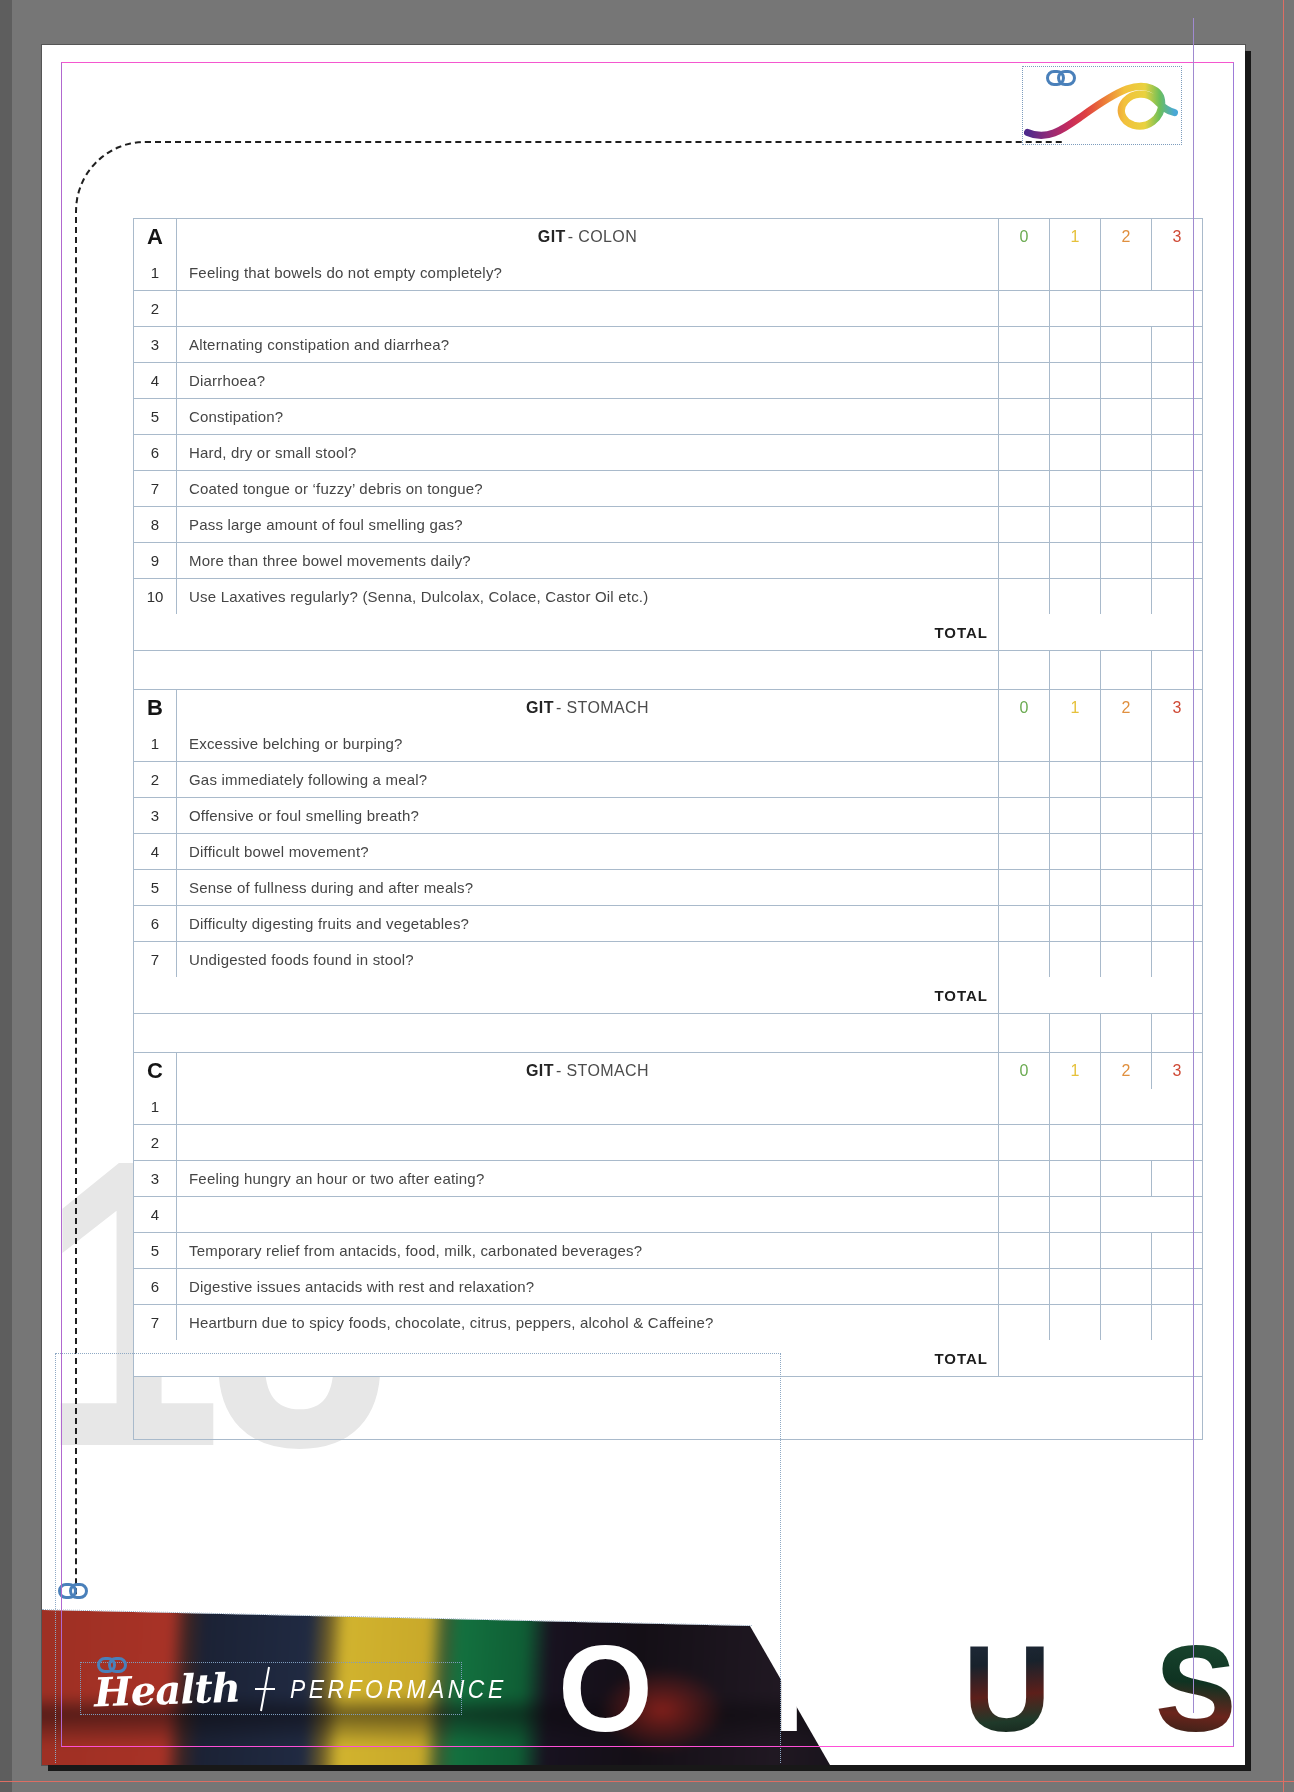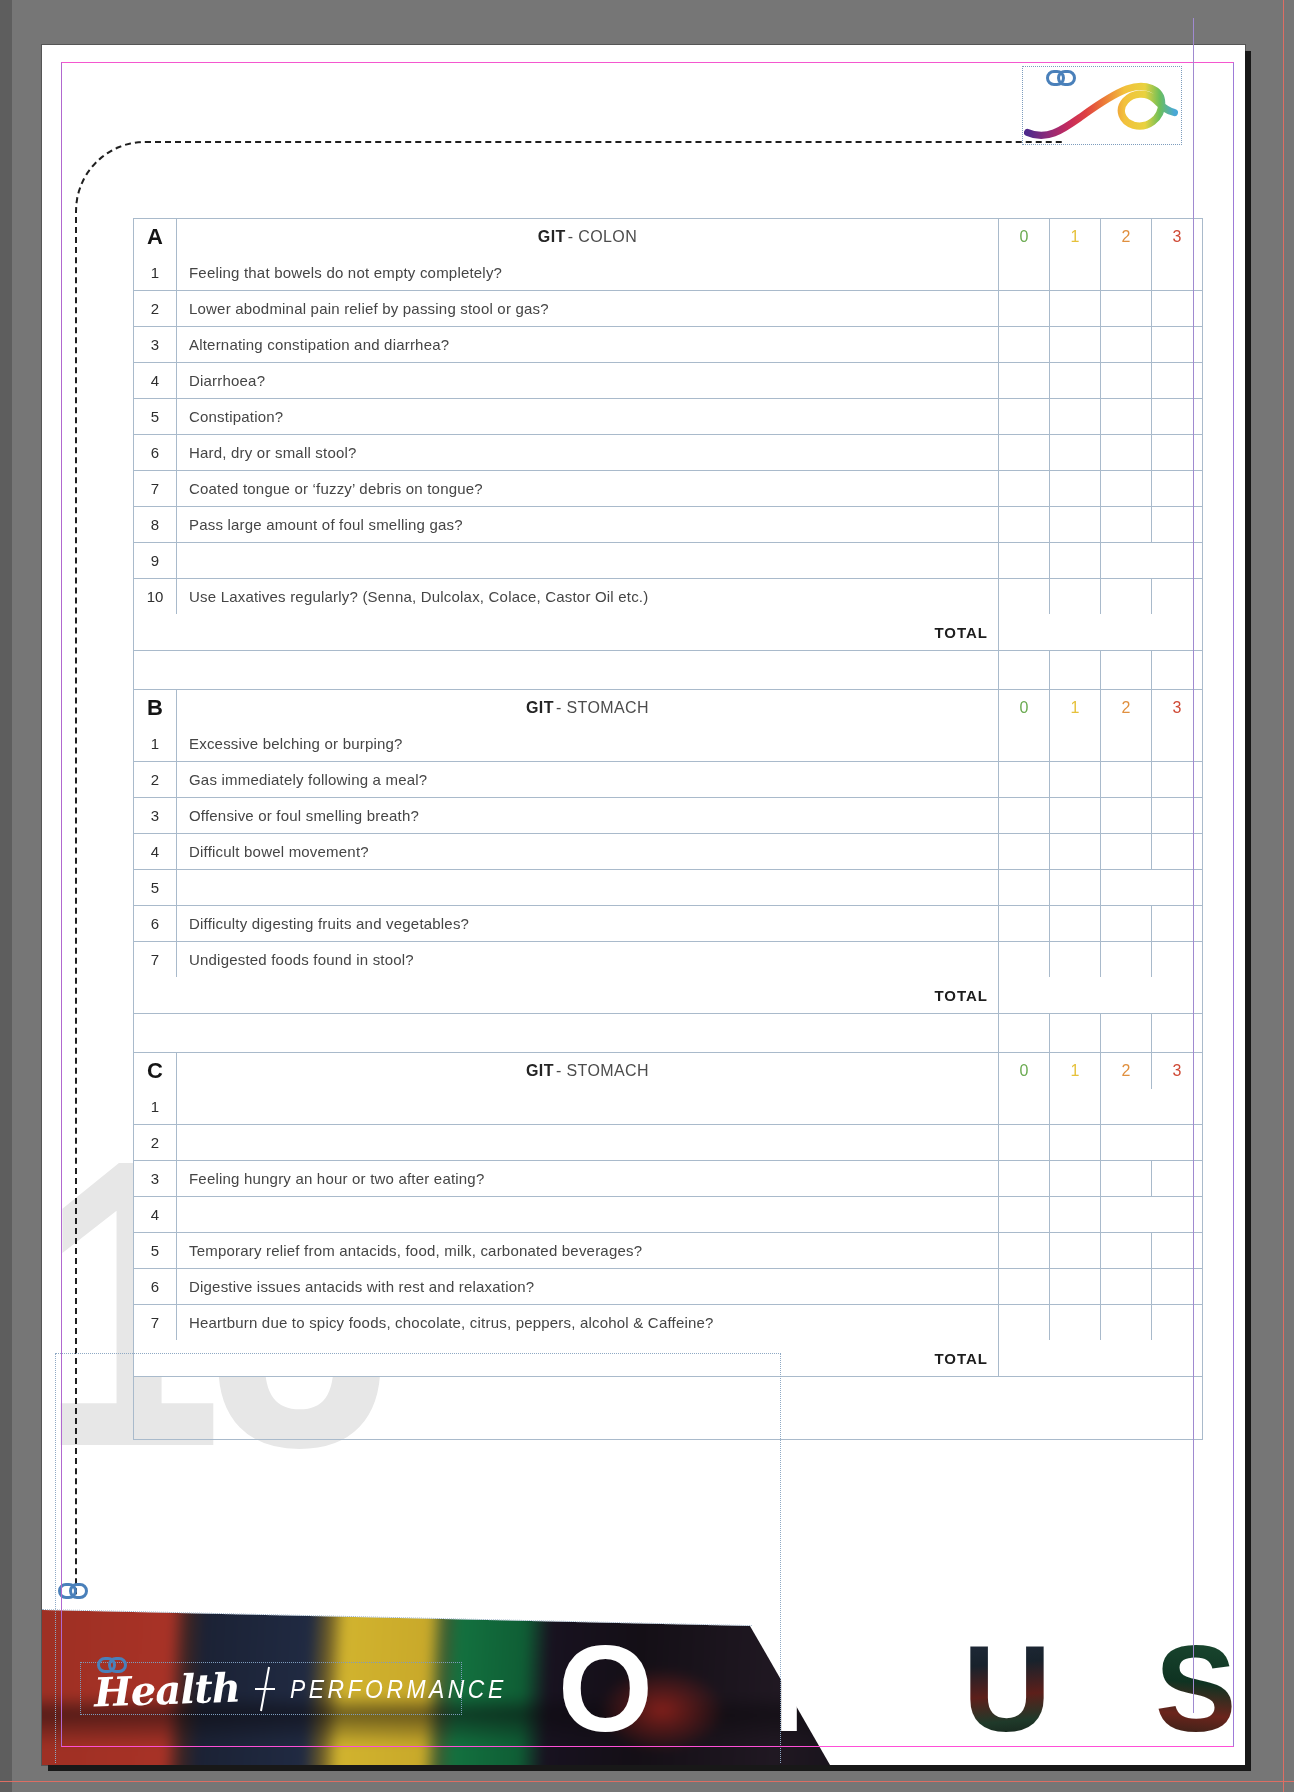--- a/index.html
+++ b/index.html
@@ -147,21 +147,20 @@
       <div class="trow r-q">
           <div class="cell-num">1</div>
           <div class="cell-q">Feeling that bowels do not empty completely?</div>
           <div class="cell-empty"></div>
           <div class="cell-empty"></div>
           <div class="cell-empty"></div>
           <div class="cell-empty"></div>
         </div>
           <div class="trow r-q">
           <div class="cell-num">2</div>
-          <div class="cell-q">Lower abodminal pain relief by passing stool or gas?</div>
           <div class="cell-empty"></div>
           <div class="cell-empty"></div>
           <div class="cell-empty"></div>
           <div class="cell-empty"></div>
         </div>
           <div class="trow r-q">
           <div class="cell-num">3</div>
           <div class="cell-q">Alternating constipation and diarrhea?</div>
           <div class="cell-empty"></div>
           <div class="cell-empty"></div>
@@ -203,20 +202,21 @@
           <div class="trow r-q">
           <div class="cell-num">8</div>
           <div class="cell-q">Pass large amount of foul smelling gas?</div>
           <div class="cell-empty"></div>
           <div class="cell-empty"></div>
           <div class="cell-empty"></div>
           <div class="cell-empty"></div>
         </div>
           <div class="trow r-q">
           <div class="cell-num">9</div>
+          <div class="cell-q">More than three bowel movements daily?</div>
           <div class="cell-empty"></div>
           <div class="cell-empty"></div>
           <div class="cell-empty"></div>
           <div class="cell-empty"></div>
         </div>
           <div class="trow r-q">
           <div class="cell-num">10</div>
           <div class="cell-q">Use Laxatives regularly? (Senna, Dulcolax, Colace, Castor Oil etc.)</div>
           <div class="cell-empty"></div>
           <div class="cell-empty"></div>
@@ -276,20 +276,21 @@
           <div class="trow r-q">
           <div class="cell-num">4</div>
           <div class="cell-q">Difficult bowel movement?</div>
           <div class="cell-empty"></div>
           <div class="cell-empty"></div>
           <div class="cell-empty"></div>
           <div class="cell-empty"></div>
         </div>
           <div class="trow r-q">
           <div class="cell-num">5</div>
+          <div class="cell-q">Sense of fullness during and after meals?</div>
           <div class="cell-empty"></div>
           <div class="cell-empty"></div>
           <div class="cell-empty"></div>
           <div class="cell-empty"></div>
         </div>
           <div class="trow r-q">
           <div class="cell-num">6</div>
           <div class="cell-q">Difficulty digesting fruits and vegetables?</div>
           <div class="cell-empty"></div>
           <div class="cell-empty"></div>

